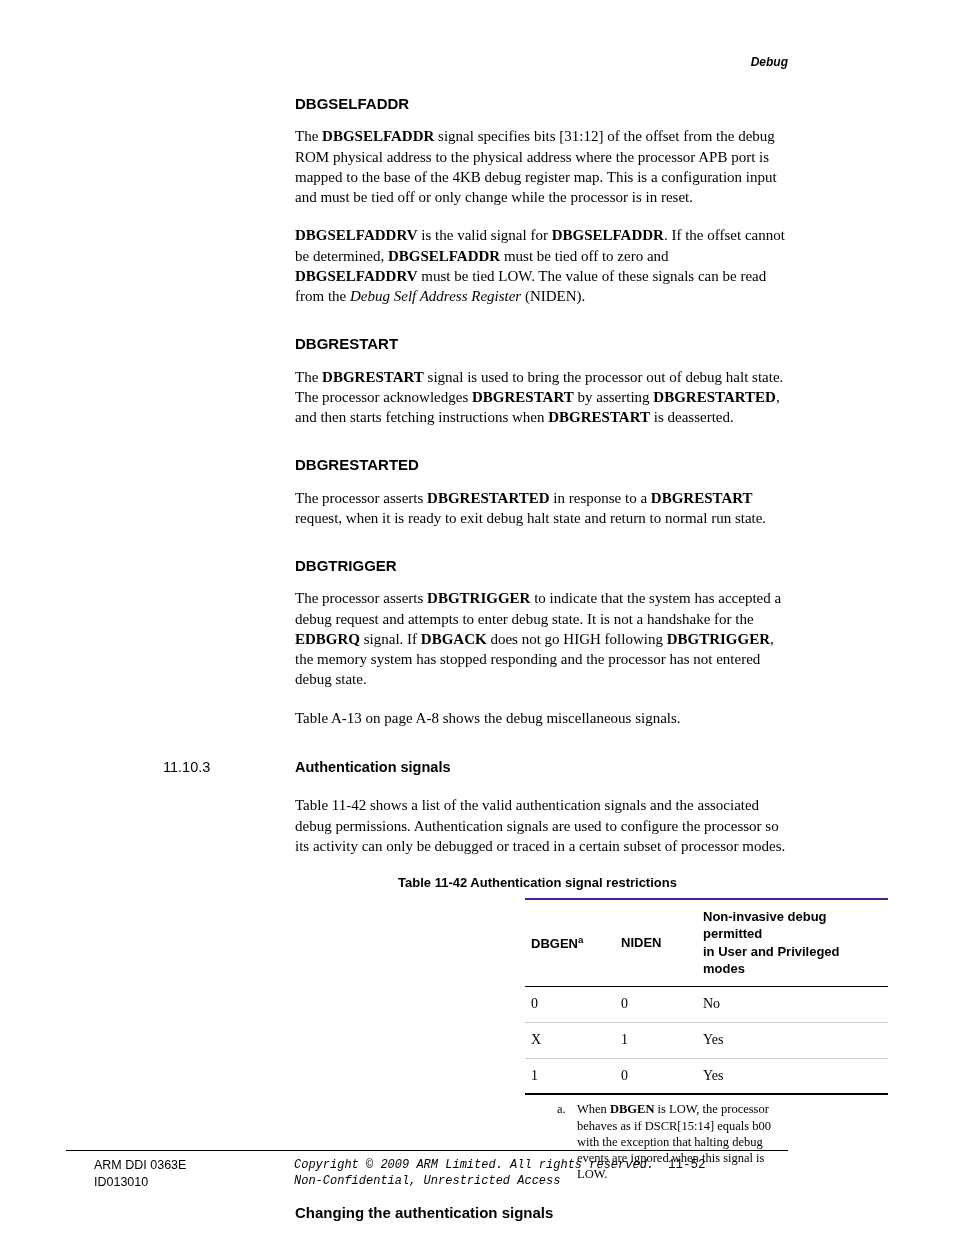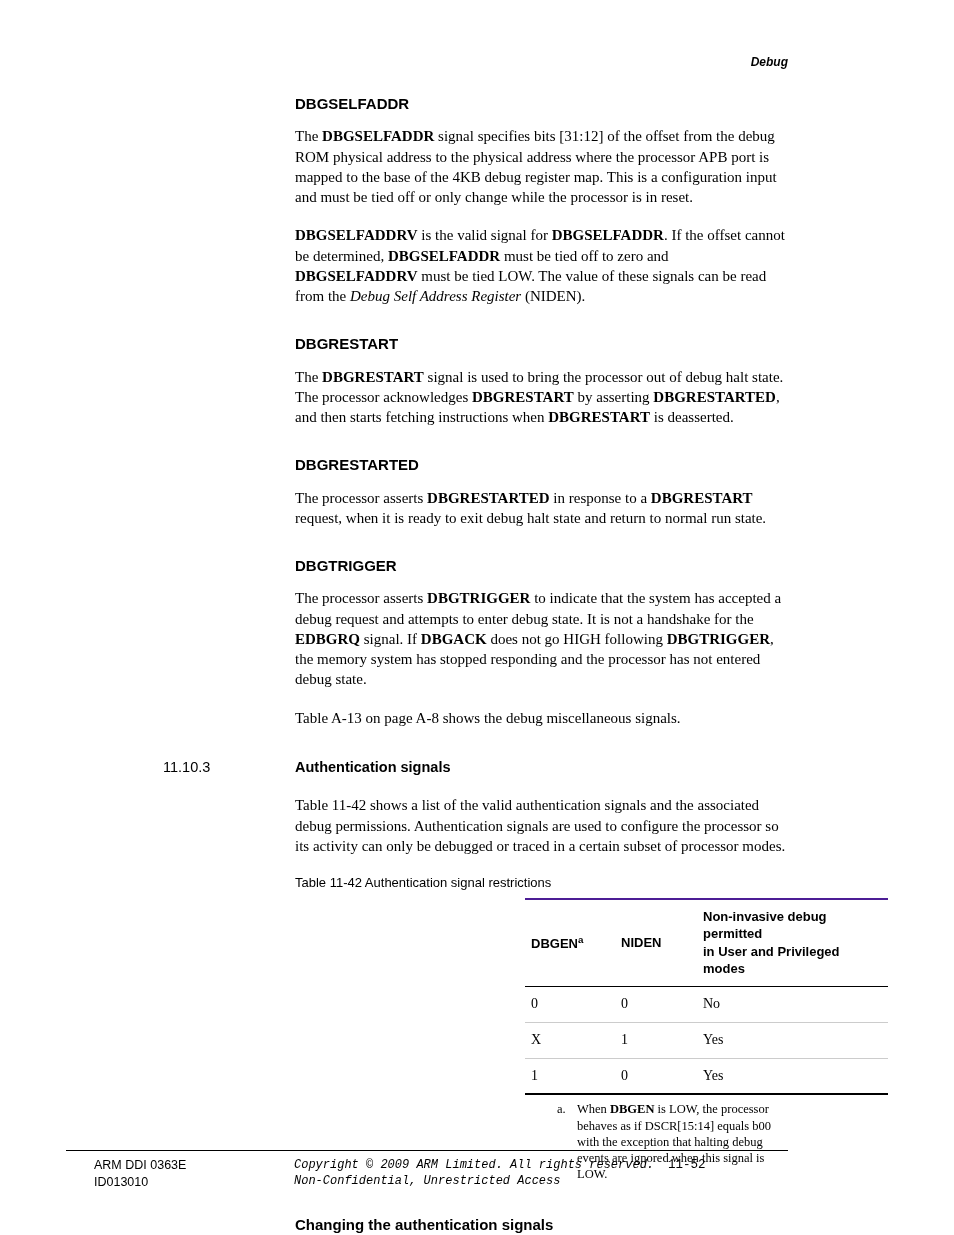--- a/index.html
+++ b/index.html
@@ -53,23 +53,23 @@
     margin-left: 44px;
   }
   .subsection-title {
     font-family: Arial, Helvetica, sans-serif;
     font-weight: bold;
     font-size: 14.5px;
     margin: 0 0 18px 0;
   }
   .table-caption {
     font-family: Arial, Helvetica, sans-serif;
-    font-weight: normal;
+    font-weight: bold;
     font-size: 13px;
-    text-align: left;
+    text-align: center;
     margin: 4px 8px 6px 0;
   }
   .auth-table-wrap {
     margin-left: 230px;
   }
   table.auth {
     border-collapse: collapse;
     width: 363px;
     font-family: "Times New Roman", Times, serif;
     font-size: 14px;
@@ -209,21 +209,21 @@
 
     <div class="table-note">
       <div class="table-note-row">
         <div class="note-marker">a.</div>
         <div class="note-text">
           <span>When </span><b>DBGEN</b><span> is LOW, the processor behaves as if DSCR[15:14] equals b00 with the exception that halting debug events are ignored when this signal is LOW.</span>
         </div>
       </div>
     </div>
 
-    <div class="h3" style="margin-top:32px;">Changing the authentication signals</div>
+    <div class="h3" style="margin-top:20px;">Changing the authentication signals</div>
     <p class="para">
       <span>The </span><b>NIDEN</b><span>, and </span><b>DBGEN</b><span> input signals are either tied off to some fixed value or controlled by some external device.</span>
     </p>
 
   </div>
 
   <div class="footer">
     <div class="footer-left">
       <span>ARM DDI 0363E</span><br>
       <span>ID013010</span>

